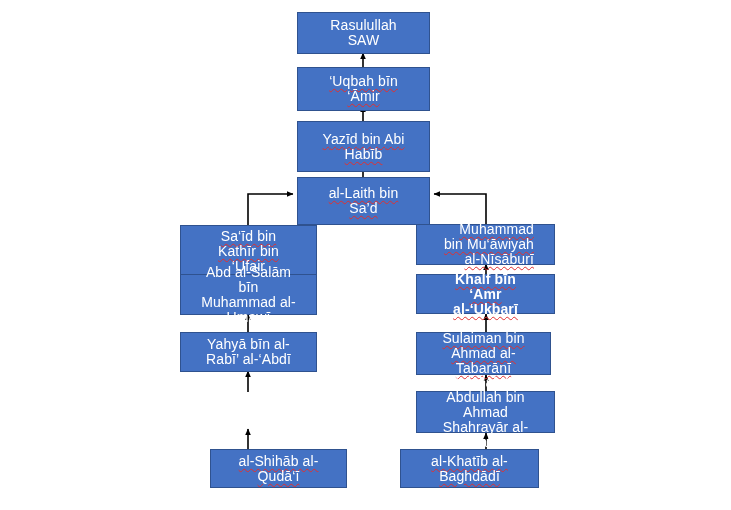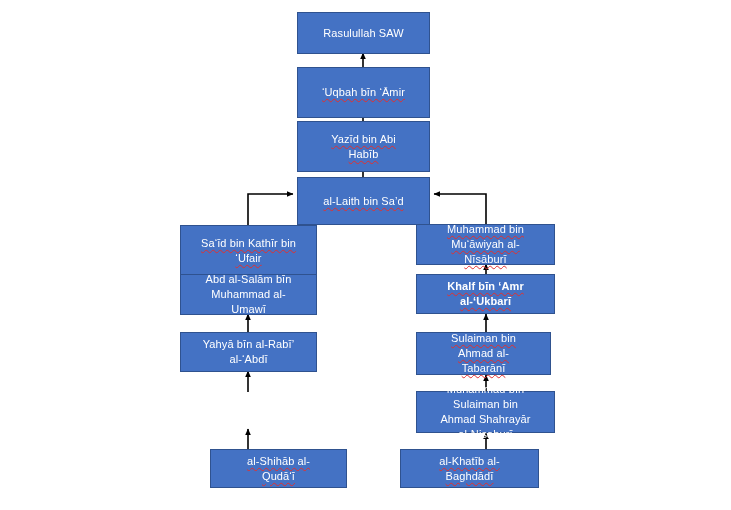--- a/index.html
+++ b/index.html
@@ -16,21 +16,21 @@
   .node{
     position:absolute;
     box-sizing:border-box;
     background:#4472C4;
     border:1px solid #2F528F;
     color:#ffffff;
     display:flex;
     align-items:center;
     justify-content:center;
     text-align:center;
-    font-size:11px;
+    font-size:14px;
     line-height:15px;
     letter-spacing:.1px;
     padding:2px 20px;
     z-index:2;
   }
   .node .txt{display:block;width:100%;}
   
   .node.sp .txt{
     text-decoration:underline;
     text-decoration-color:#e03030;
@@ -69,21 +69,21 @@
     <line x1="486" y1="275" x2="486" y2="264" stroke="#000000" stroke-width="1.6" marker-end="url(#ah)"></line>
     <line x1="486" y1="333" x2="486" y2="314" stroke="#000000" stroke-width="1.6" marker-end="url(#ah)"></line>
     <line x1="486" y1="392" x2="486" y2="375" stroke="#000000" stroke-width="1.6" marker-end="url(#ah)"></line>
     <line x1="486" y1="450" x2="486" y2="433" stroke="#000000" stroke-width="1.6" marker-end="url(#ah)"></line>
   </svg>
 
   <div class="node" style="left:297px;top:12px;width:133px;height:42px;">
     <span class="txt">Rasulullah SAW</span>
   </div>
 
-  <div class="node sp" style="left:297px;top:67px;width:133px;height:51px;">
+  <div class="node sp" style="left:297px;top:67px;width:133px;height:44px;">
     <span class="txt">‘Uqbah bīn ‘Āmir</span>
   </div>
 
   <div class="node sp" style="left:297px;top:121px;width:133px;height:51px;">
     <span class="txt">Yazīd bin Abi Habīb</span>
   </div>
 
   <div class="node sp" style="left:297px;top:177px;width:133px;height:48px;">
     <span class="txt">al-Laith bin Sa’d</span>
   </div>
@@ -98,33 +98,33 @@
 
   <div class="node" style="left:180px;top:332px;width:137px;height:40px;">
     <span class="txt">Yahyā bīn al-Rabī’ al-‘Abdī</span>
   </div>
 
 
   <div class="node sp" style="left:180px;top:449px;width:137px;height:39px;margin-left:30px;">
     <span class="txt">al-Shihāb al-Qudā‘ī</span>
   </div>
 
-  <div class="node sp" style="left:416px;top:224px;width:139px;height:41px;">
+  <div class="node sp" style="left:416px;top:224px;width:139px;height:41px;text-align:right;">
     <span class="txt">Muhammad bin Mu‘āwiyah al-Nīsāburī</span>
   </div>
 
   <div class="node sp" style="left:416px;top:274px;width:139px;height:40px;font-weight:bold;">
     <span class="txt">Khalf bīn ‘Amr al-‘Ukbarī</span>
   </div>
 
   <div class="node sp" style="left:416px;top:332px;width:135px;height:43px;">
     <span class="txt">Sulaiman bin Ahmad al-Tabarānī</span>
   </div>
 
   <div class="node" style="left:416px;top:391px;width:139px;height:42px;">
-    <span class="txt">Muhammad bīn Sulaiman bin Ahmad Shahrayār al-Nisaburī</span>
+    <span class="txt">Abdullah bīn Abdullah bin Ahmad Shahrayār al-Nisaburī</span>
   </div>
 
   <div class="node sp" style="left:400px;top:449px;width:139px;height:39px;">
     <span class="txt">al-Khatīb al-Baghdādī</span>
   </div>
 
 </div>
 
 </body></html>

